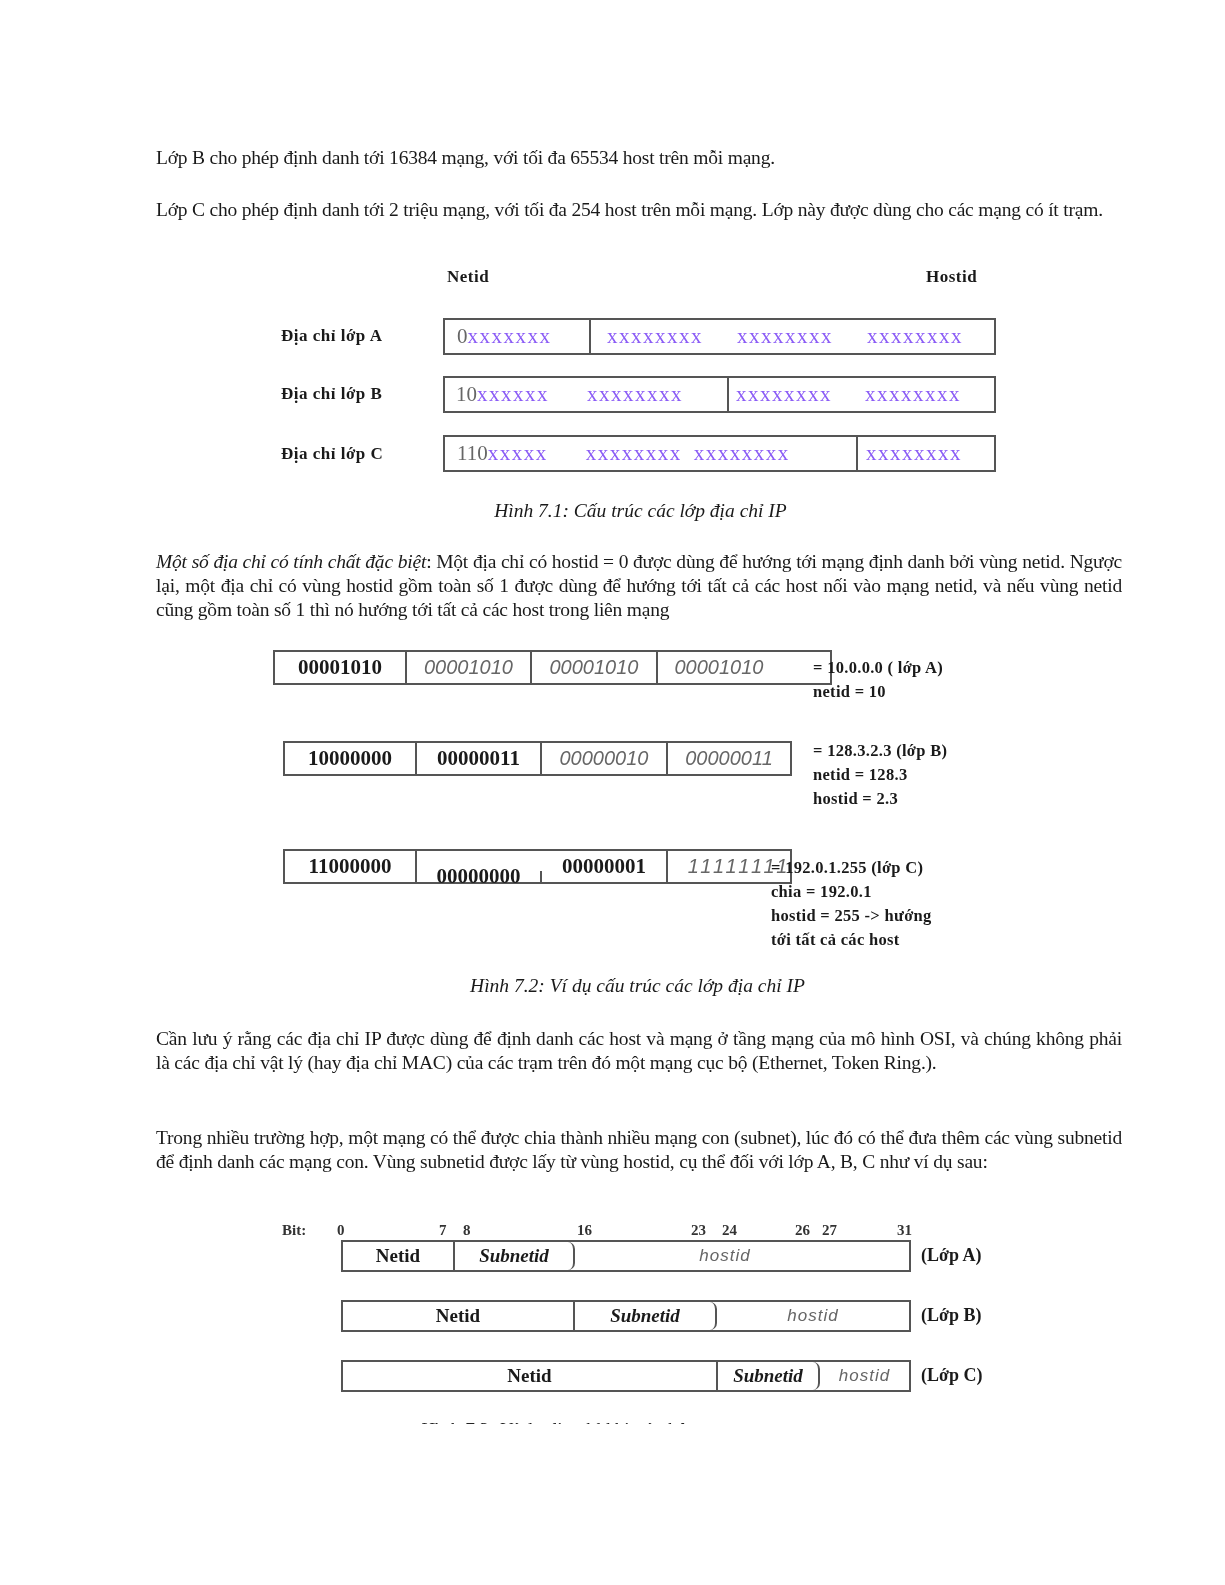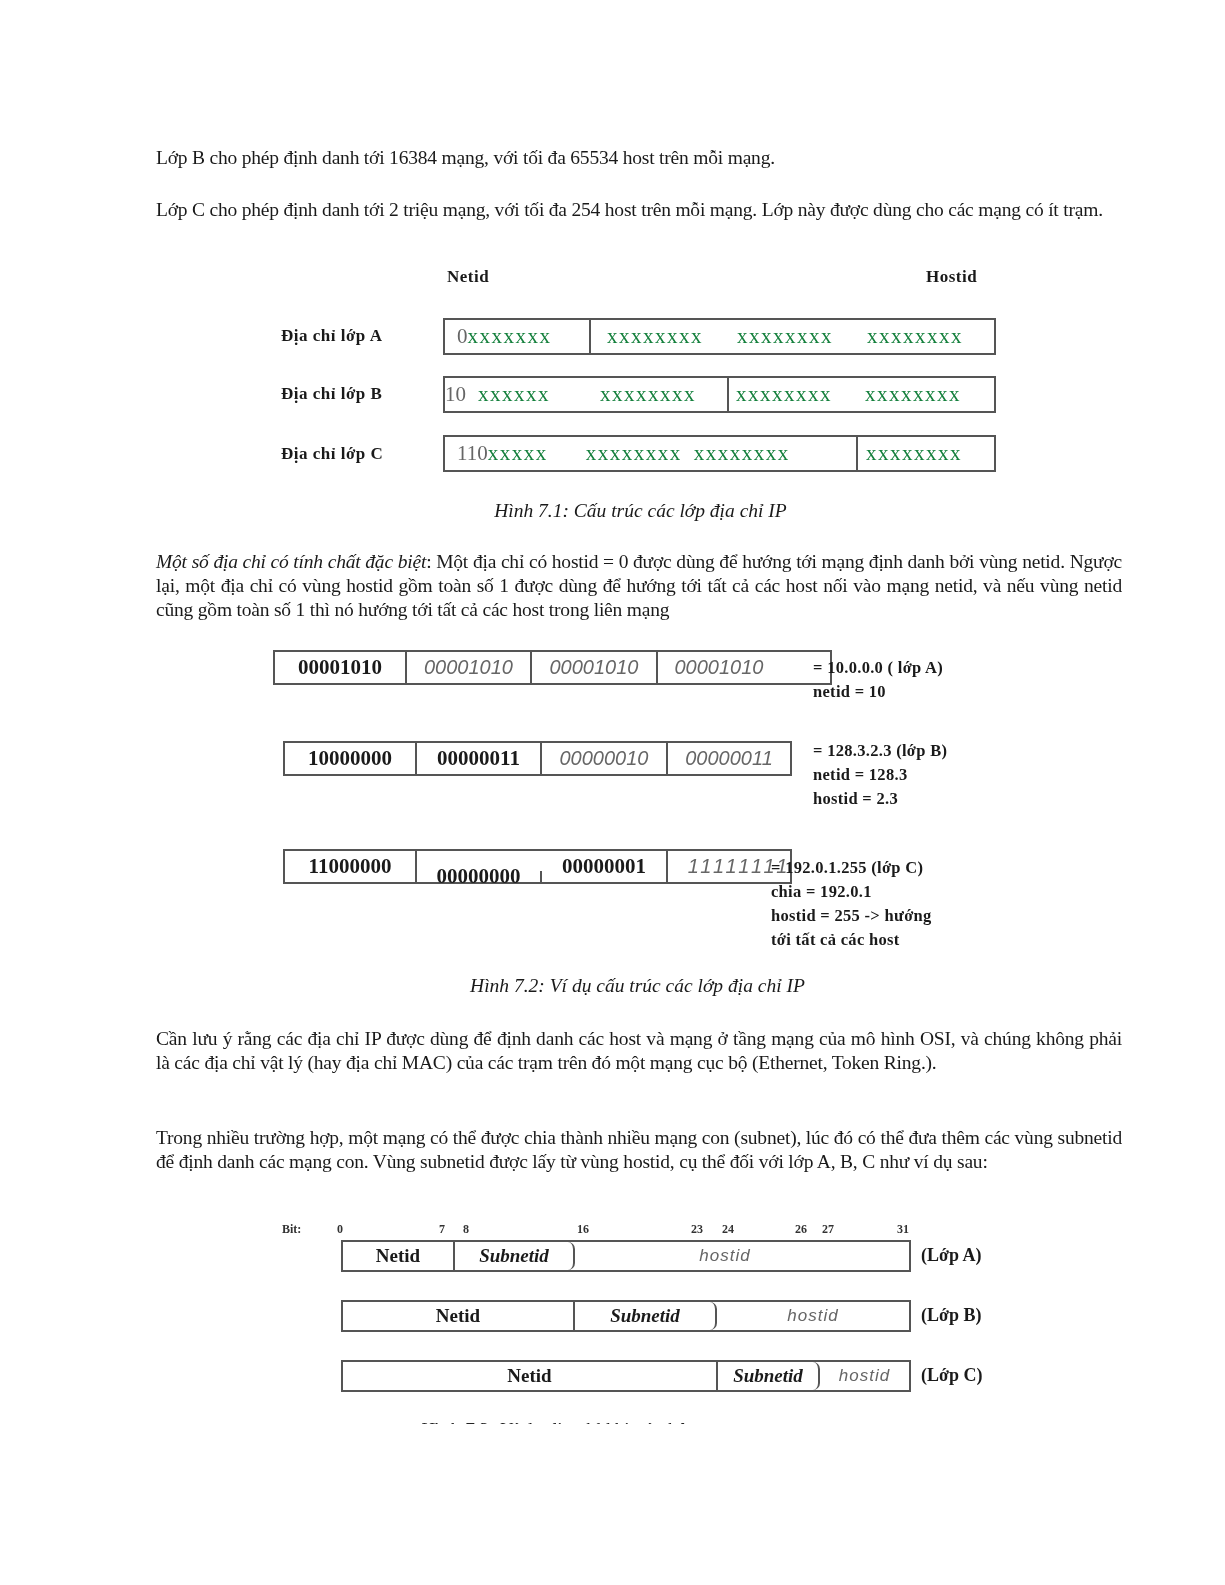--- a/index.html
+++ b/index.html
@@ -7,27 +7,27 @@
          font-family: "Liberation Serif", serif; color: #1a1a1a; }
   .abs { position: absolute; }
   .para { position: absolute; left: 156px; width: 966px; font-size: 19.5px; line-height: 24px;
           text-align: justify; letter-spacing: -0.2px; }
   .caption { position: absolute; font-style: italic; font-size: 19.5px; text-align: center; left: 0; width: 1225px; }
   .label-bold { font-weight: bold; font-size: 17px; letter-spacing: 0.5px; }
   .rowbox { position: absolute; border: 2px solid #555; box-sizing: border-box; background: #fff; }
   .cell { position: absolute; top: 0; bottom: 0; box-sizing: border-box; display: flex; align-items: center;
           font-size: 21px; white-space: nowrap; }
   .divider { border-right: 2px solid #555; }
-  .xs { font-family: "Liberation Serif", serif; letter-spacing: 1.5px; color: #15803d; }
+  .xs { font-family: "Liberation Serif", serif; letter-spacing: 1.5px; color: #8b5cf6; }
   .lead { color: #666; }
   .bin { font-size: 21px; }
   .bin-bold { font-weight: bold; }
   .bin-it { font-style: italic; color: #666; font-family: "Liberation Sans", sans-serif; font-size: 20px; }
   .note { position: absolute; font-weight: bold; font-size: 16.5px; line-height: 24px; letter-spacing: 0.3px; }
-  .bit { position: absolute; font-size: 12px; font-weight: bold; color: #333; top: 1222px; }
+  .bit { position: absolute; font-size: 15px; font-weight: bold; color: #333; top: 1222px; }
   .sub-netid { font-weight: bold; font-size: 19px; }
   .sub-subnet { font-weight: bold; font-style: italic; font-size: 19px; border-radius: 7px; }
   .sub-host { font-style: italic; color: #666; font-family: "Liberation Sans", sans-serif; font-size: 17px; letter-spacing: 1px; }
   .cls-label { position: absolute; font-weight: bold; font-size: 18px; }
   .cut-caption { position: absolute; left: 420px; top: 1416px; width: 440px; height: 8px; overflow: hidden; }
   .cut-caption span { display: block; font-style: italic; font-size: 19.5px; line-height: 20px; margin-top: 4px; color: #222; white-space: nowrap; }
 </style>
 </head>
 <body>
 
@@ -51,21 +51,21 @@
     <div class="cell" style="left:292px;">
         <span class="xs">xxxxxxxx</span>
       </div>
     <div class="cell" style="left:422px;">
         <span class="xs">xxxxxxxx</span>
       </div>
   </div>
 
   <div class="abs label-bold" style="left:281px; top:384px;">Địa chỉ lớp B</div>
   <div class="rowbox" style="left:443px; top:376px; width:553px; height:37px;">
-    <div class="cell divider" style="left:0; width:284px; padding-left:0;gap:12px;">
+    <div class="cell divider" style="left:0; width:284px; padding-left:11px;">
       <span class="lead">10</span>
         <span class="xs">xxxxxx</span>
       <span class="xs" style="margin-left:38px;">xxxxxxxx</span>
     </div>
     <div class="cell" style="left:291px;">
         <span class="xs">xxxxxxxx</span>
       </div>
     <div class="cell" style="left:420px;">
         <span class="xs">xxxxxxxx</span>
       </div>

